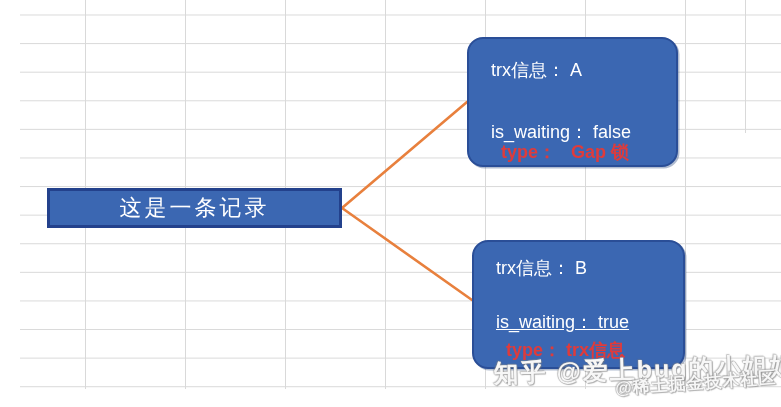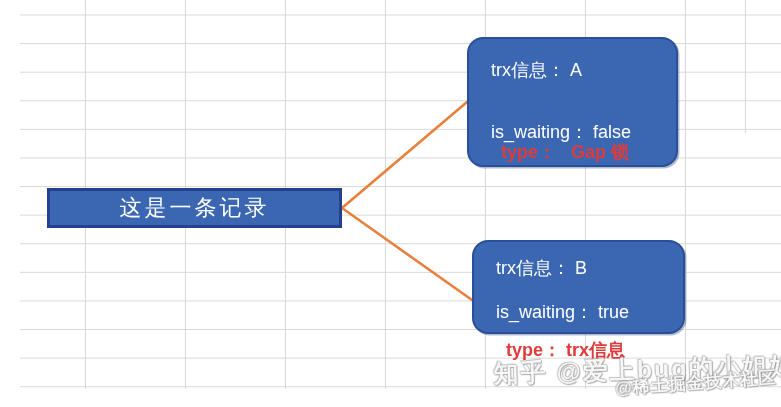--- a/index.html
+++ b/index.html
@@ -42,31 +42,31 @@
   .record-label{
     color:var(--node-text);font-size:22px;letter-spacing:3px;white-space:pre;
   }
   
   .node{
     position:absolute;box-sizing:border-box;background:var(--node-fill);
     border:2.5px solid var(--node-border);border-radius:16px;z-index:2;
     box-shadow:1.5px 1.5px 0 rgba(32,62,121,0.35);
   }
   .node-a{left:467px;top:37px;width:211px;height:130px;}
-  .node-b{left:472px;top:240px;width:213px;height:94px;}
+  .node-b{left:472px;top:240px;width:213px;height:129px;}
   .nl{
     position:absolute;left:22px;color:var(--node-text);font-size:18px;
     line-height:1;white-space:pre;
   }
   .nl-type{color:var(--lock-type-red);left:32px;font-size:18px;font-weight:600;}
   .node-a .nl-info{top:22px;}
   .node-a .nl-wait{top:84px;}
   .node-a .nl-type{top:104px;}
   .node-b .nl-info{top:17px;}
-  .node-b .nl-wait{top:61px;}
+  .node-b .nl-wait{top:71px;text-decoration:underline;}
   .node-b .nl-type{top:99px;}
   
   .wm{
     position:absolute;z-index:3;font-weight:700;white-space:pre;
     color:rgba(255,255,255,0.92);
     text-shadow:0 0 1px #9a9a9a, 0 0 1px #9a9a9a,
                 1px 1px 1px rgba(120,120,120,0.55),
                 -1px -1px 1px rgba(120,120,120,0.35);
   }
   .wm-zhihu{

